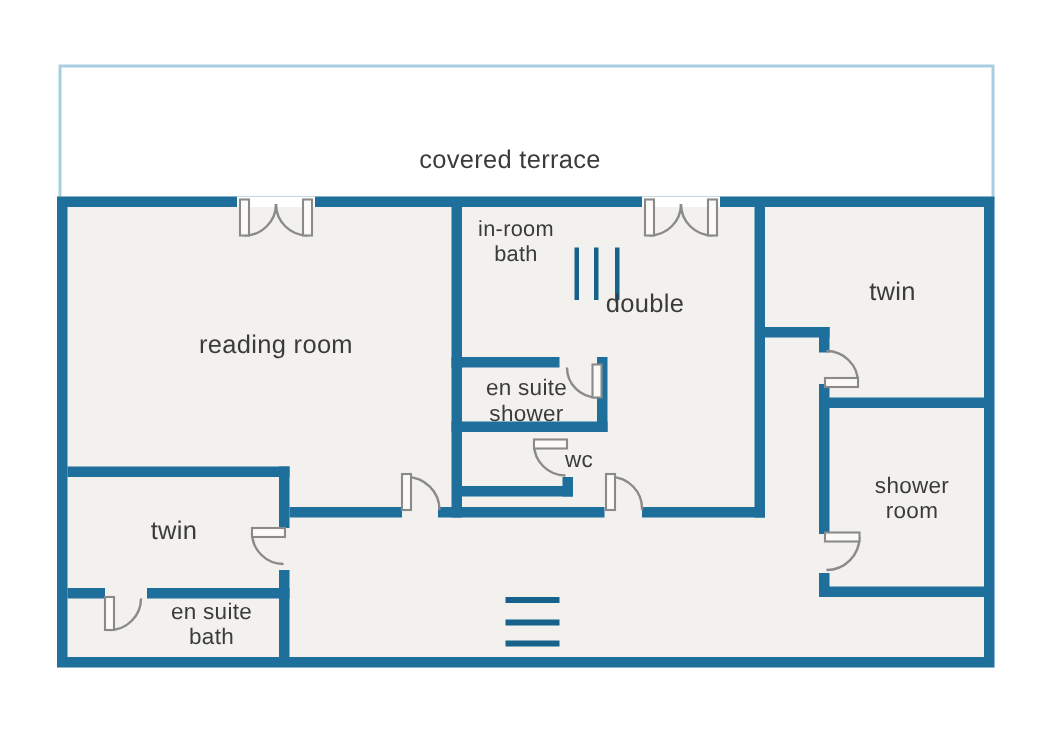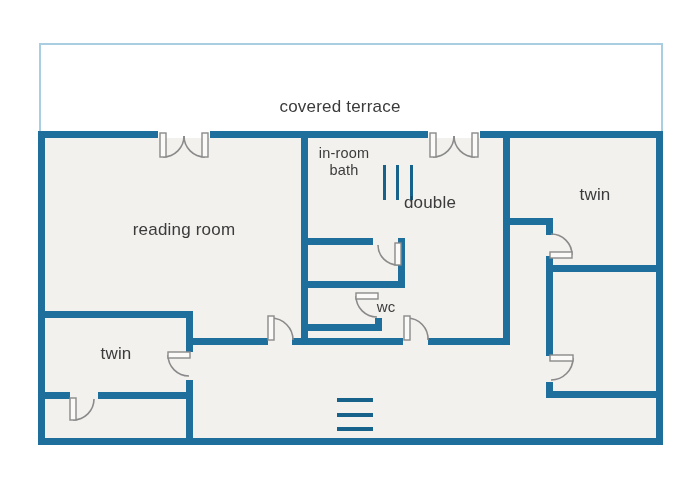--- a/index.html
+++ b/index.html
@@ -115,16 +115,19 @@
       <path d="M356,296 A21,21 0 0 0 377,317"></path>
       <rect x="356" y="293" width="22" height="6"></rect>
     </g>
   </svg>
 
   <div class="lbl" style="left:340px;top:87px;margin-top:20px;">covered terrace</div>
   <div class="lbl sm wrap" style="left:344px;top:162px;width:80px;font-size:14.5px;">in-room bath</div>
   <div class="lbl" style="left:184px;top:230px;">reading room</div>
   <div class="lbl" style="left:430px;top:203px;">double</div>
   <div class="lbl" style="left:595px;top:195px;">twin</div>
+  <div class="lbl sm wrap" style="left:351px;top:268px;width:90px;">en suite shower</div>
   <div class="lbl sm" style="left:338px;top:307px;margin-left:48px;">wc</div>
   <div class="lbl" style="left:116px;top:354px;">twin</div>
+  <div class="lbl sm wrap" style="left:141px;top:417px;width:80px;">en suite bath</div>
+  <div class="lbl sm wrap" style="left:608px;top:333px;width:80px;">shower room</div>
 
 </div>
 
 </body></html>

